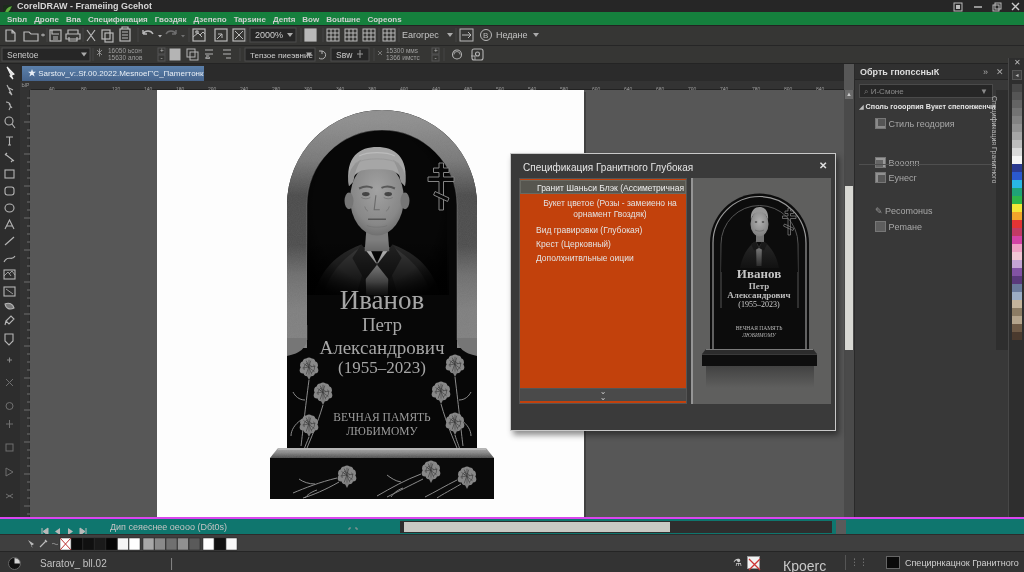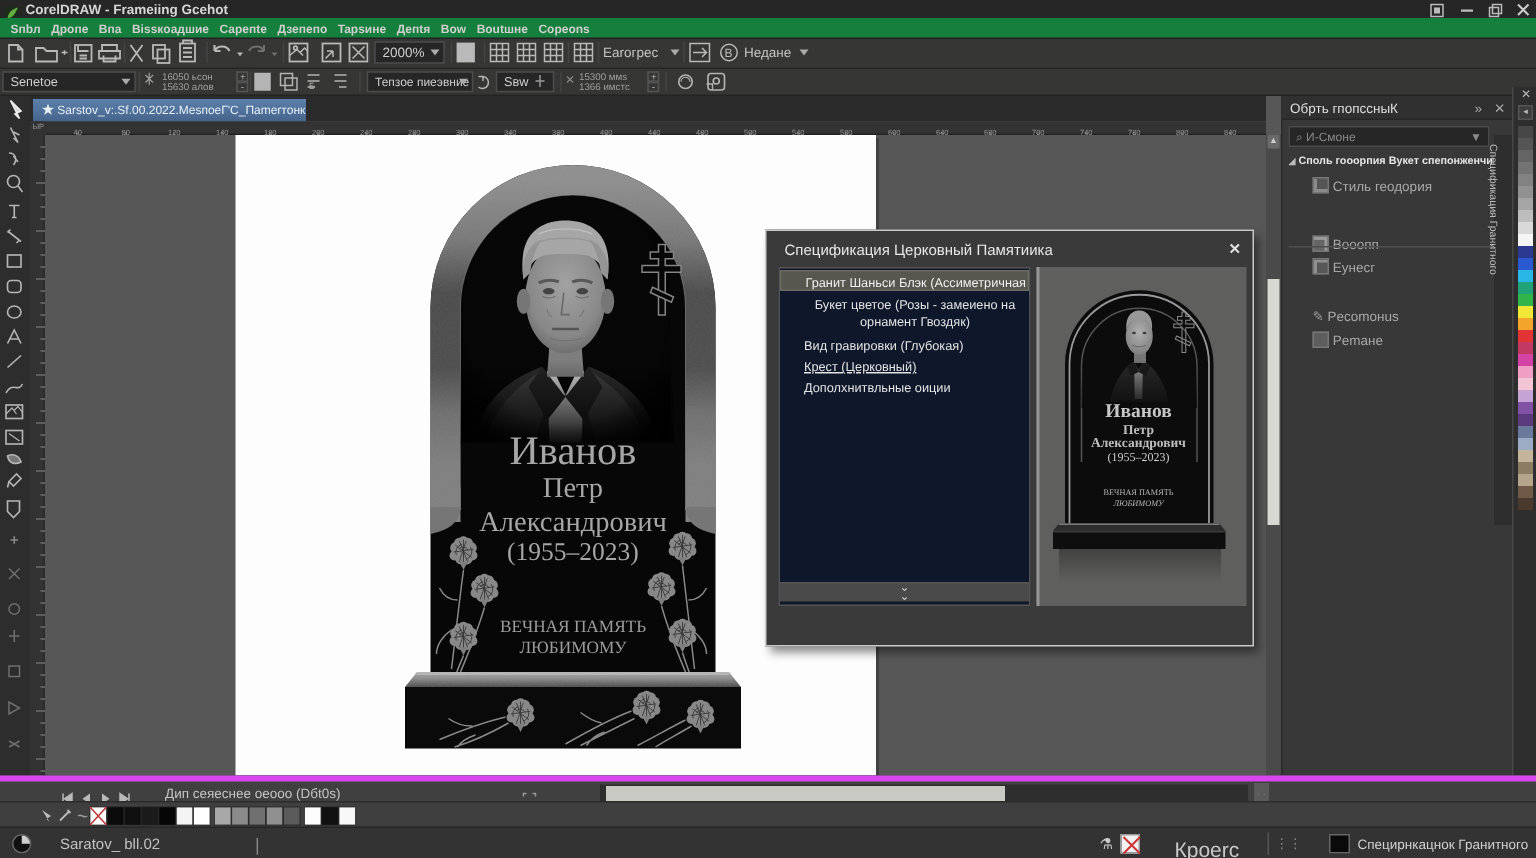--- a/index.html
+++ b/index.html
@@ -29,22 +29,22 @@
         <rect x="43" y="1" width="6" height="6" fill="none" stroke="#bbb"></rect>
       <path d="M60 1 l7 7 M67 1 l-7 7" stroke="#ccc" stroke-width="1.4"></path>
     </svg>
   </div>
 
   <div class="abs" style="left:0;top:12px;width:1024px;height:14px;background:#15803d;border-bottom:1px solid #232323;">
     <div style="display:flex;gap:7px;padding:2.5px 0 0 7px;color:#cfcfcf;font-size:8px;font-weight:bold;">
       <span>Sпbл</span>
         <span>Дропе</span>
         <span>Bпа</span>
-        <span>Вissкoaдшие</span>
-        <span>Сарепtе</span>
+        <span>Спецификация</span>
+        <span>Гвоздяк</span>
         <span>Дзепепо</span>
         <span>Tapsине</span>
         <span>Депtя</span>
         <span>Bоw</span>
         <span>Boutшне</span>
         <span>Copeons</span>
     </div>
   </div>
 
   <div class="abs" id="tb1" style="left:0;top:26px;width:1024px;height:20px;background:#363634;border-bottom:1px solid #262626;">
@@ -404,21 +404,21 @@
   </svg>
   </div>
 
   <div class="abs" style="left:844px;top:90px;width:10px;height:427px;background:#4a4a4a;">
     <div class="abs" style="left:1px;top:0px;width:8px;height:9px;background:#6a6a6a;color:#ccc;font-size:6px;text-align:center;line-height:9px;">▲</div>
     <div class="abs" style="left:1px;top:96px;width:8px;height:164px;background:#d8d8d3;"></div>
   </div>
 
   <div class="abs" id="docker" style="left:854px;top:64px;width:154px;height:453px;background:#383838;border-left:1px solid #2a2a2a;">
     <div class="abs" style="left:0;top:0;width:154px;height:16px;background:#303030;border-bottom:1px solid #262626;">
-      <span style="position:absolute;left:5px;top:3px;color:#dedede;font-size:9px;font-weight:normal;">Обрть гпопссныК</span>
+      <span style="position:absolute;left:5px;top:3px;color:#dedede;font-size:9px;font-weight:bold;">Обрть гпопссныК</span>
       <span style="position:absolute;left:128px;top:3px;color:#aaa;font-size:9px;">»</span>
       <span style="position:absolute;left:141px;top:3px;color:#aaa;font-size:9px;">✕</span>
     </div>
     <div class="abs" style="left:4px;top:20px;width:134px;height:14px;background:#262626;border:1px solid #4a4a4a;">
       <span style="position:absolute;left:4px;top:2px;color:#8a8a8a;font-size:8px;">⌕ И-Смоне</span>
       <span style="position:absolute;right:4px;top:2px;color:#8a8a8a;font-size:8px;">▼</span>
     </div>
     <div class="abs" style="left:4px;top:38px;width:140px;height:13px;color:#e6e6e6;font-size:7.2px;font-weight:bold;white-space:nowrap;overflow:hidden;">
       <span style="color:#bbb;font-size:6px;">◢</span> Споль гооорпия Вукет спепонженчивыК
     </div>
@@ -474,29 +474,29 @@
         <rect y="224" width="10" height="8" fill="#8c7c64"></rect>
           <rect y="232" width="10" height="8" fill="#b4a48c"></rect>
         <rect y="240" width="10" height="8" fill="#6e5a46"></rect>
           <rect y="248" width="10" height="8" fill="#4a3a2e"></rect>
       </g>
     </svg>
     <div style="position:absolute;left:3px;top:462px;width:10px;height:8px;background:#3a8a3a;"></div>
   </div>
 
   <div class="abs" id="dialog" style="left:510px;top:153px;width:326px;height:278px;background:#3a3a3a;border:1px solid #c9c9c9;box-shadow:3px 4px 6px rgba(0,0,0,0.45);">
-    <div class="abs" style="left:12px;top:8px;color:#e6e6e6;font-size:10px;">Спецификация Церковный Памятиика</div>
+    <div class="abs" style="left:12px;top:8px;color:#e6e6e6;font-size:10px;">Спецификация Гранитного Глубокая</div>
     <div class="abs" style="left:308px;top:6px;color:#e0e0e0;font-size:10px;font-weight:bold;">✕</div>
 
-    <div class="abs" style="left:8px;top:24px;width:168px;height:226px;background:#0f172a;border:1px solid #555;">
+    <div class="abs" style="left:8px;top:24px;width:168px;height:226px;background:#c2410c;border:1px solid #555;">
       <div style="position:relative;width:100%;height:100%;color:#e3e3e3;font-size:8.5px;">
         <div style="position:absolute;left:0;top:1px;width:100%;height:14px;background:#57564f;border:1px solid #6a6a62;color:#f0f0f0;padding:2px 0 0 16px;white-space:nowrap;overflow:hidden;">Гранит Шаньси Блэк (Ассиметричная</div>
         <div style="position:absolute;left:16px;top:19px;width:148px;line-height:11px;text-align:center;">Букет цветое (Розы - замеиено на орнамент Гвоздяк)</div>
         <div style="position:absolute;left:16px;top:46px;white-space:nowrap;">Вид гравировки (Глубокая)</div>
-        <div style="position:absolute;left:16px;top:60px;white-space:nowrap;text-decoration:underline;">Крест (Церковный)</div>
+        <div style="position:absolute;left:16px;top:60px;white-space:nowrap;">Крест (Церковный)</div>
         <div style="position:absolute;left:16px;top:74px;white-space:nowrap;">Дополхнитвльные оиции</div>
         <div style="position:absolute;left:0px;bottom:2px;width:100%;height:13px;background:#4a4a4a;border-top:1px solid #555;color:#ccc;text-align:center;font-size:8px;line-height:6px;">⌄<br>⌄</div>
       </div>
     </div>
 
     <div class="abs" id="pvpanel" style="left:180px;top:24px;width:140px;height:226px;background:#5f5f5e;border-left:2px solid #959595;">
       <svg width="138" height="226" viewBox="0 0 138 226">
         <defs>
           <linearGradient id="pvsh" x1="0" y1="0" x2="0" y2="1">
             <stop offset="0" stop-color="#383838"></stop>
@@ -548,21 +548,21 @@
         </g>
 
         <path d="M13,171 L120,171 L124,176 L9,176 Z" fill="#2c2c2c"></path>
         <path d="M13,171 L120,171 L120,172 L13,172 Z" fill="#7a7a7a"></path>
         <rect x="9" y="176" width="115" height="12" fill="#0e0e0e"></rect>
         <rect x="9" y="176" width="115" height="1" fill="#3a3a3a"></rect>
       </svg>
     </div>
   </div>
 
-  <div class="abs" style="left:0;top:517px;width:1024px;height:17px;background:#404040;border-top:4px solid #d946ef;">
+  <div class="abs" style="left:0;top:517px;width:1024px;height:17px;background:#0f766e;border-top:2px solid #d946ef;">
     <div class="abs" style="left:40px;top:3px;">
       <svg width="64" height="10">
         <g fill="#b9b9b9">
             <path d="M2,2 V9 M8,2 L3,5.5 L8,9 Z" stroke="#b9b9b9"></path>
             <path d="M20,2 L15,5.5 L20,9 Z"></path>
             <path d="M28,2 L33,5.5 L28,9 Z"></path>
             <path d="M46,2 V9 M40,2 L45,5.5 L40,9 Z" stroke="#b9b9b9"></path>
           </g>
       </svg>
     </div>

